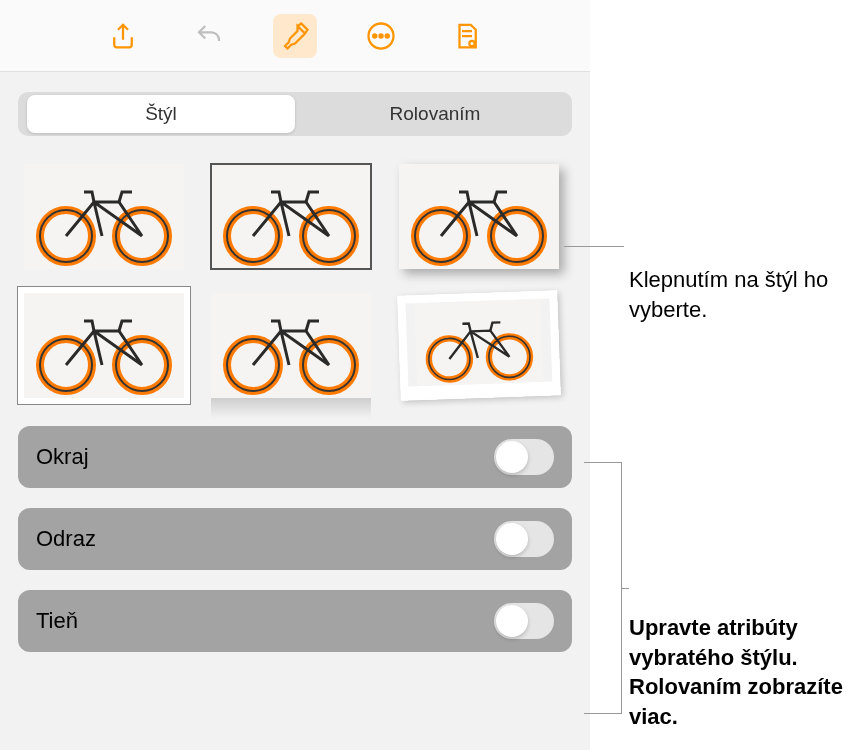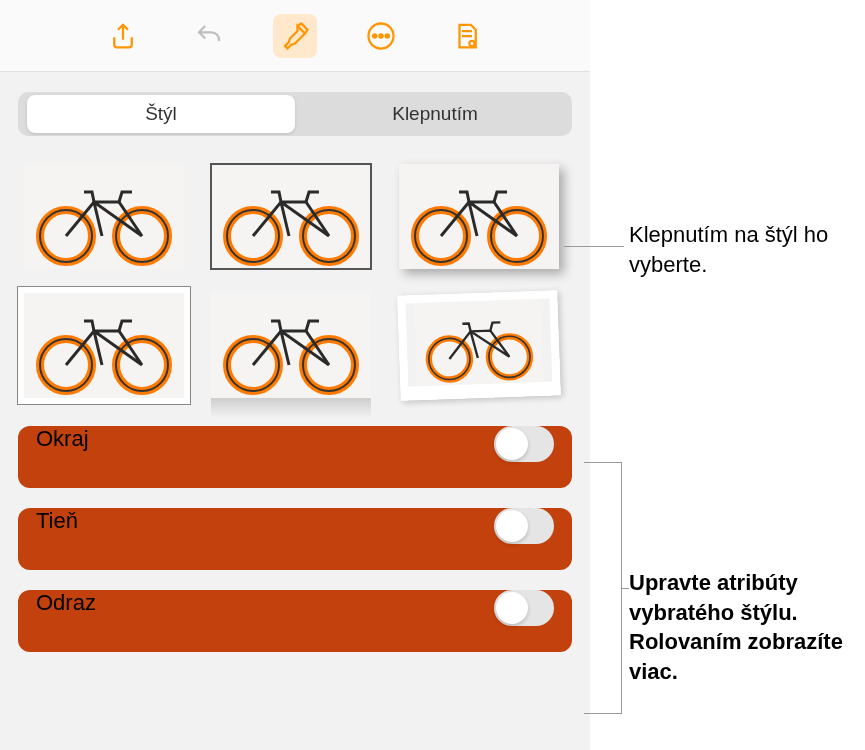--- a/index.html
+++ b/index.html
@@ -112,25 +112,25 @@
       height: 20px;
       background: linear-gradient(to bottom, rgba(0,0,0,0.15), transparent);
     }
     .thumb-polaroid {
       border: 8px solid #fff;
       border-bottom: 14px solid #fff;
       box-shadow: 2px 2px 6px rgba(0,0,0,0.2);
       transform: rotate(-2deg);
     }
     .setting-row {
-      background: #c2410c;
+      background: #a3a3a3;
       border-radius: 12px;
       height: 62px;
       display: flex;
-      align-items: flex-start;
+      align-items: center;
       justify-content: space-between;
       padding: 0 18px;
       margin-bottom: 20px;
     }
     .setting-label {
       font-size: 22px;
       color: #000;
     }
     .ios-switch {
       width: 60px;
@@ -149,20 +149,21 @@
       border-radius: 50%;
       top: 2px;
       left: 2px;
       box-shadow: 0 2px 4px rgba(0,0,0,0.2);
     }
     .callout {
       position: absolute;
       font-size: 22px;
       color: #000;
       line-height: 1.35;
+      margin-top: 45px;
     }
     .callout-1 {
       left: 629px;
       top: 220px;
     }
     .callout-2 {
       left: 629px;
       top: 568px;
       font-weight: bold;
     }
@@ -230,21 +231,21 @@
         <path d="M8 8h8M8 12h8"></path>
         <circle cx="16" cy="18" r="3" fill="#ff9500" stroke="none"></circle>
         <circle cx="16" cy="18" r="1.2" fill="#fff" stroke="none"></circle>
       </svg>
     </div>
   </div>
 
   <div class="format-panel">
     <div class="segmented">
       <div class="segment selected">Štýl</div>
-      <div class="segment">Klepnutím</div>
+      <div class="segment">Rolovaním</div>
     </div>
 
     <div class="style-grid">
       <div class="style-thumb">
         <svg class="bike-svg" viewBox="0 0 160 105">
           <rect width="160" height="105" fill="#f5f4f2"></rect>
           <rect x="0" y="0" width="160" height="105" fill="url(#brick1)"></rect>
           <circle cx="42" cy="72" r="26" fill="none" stroke="#ff7a00" stroke-width="8"></circle>
           <circle cx="42" cy="72" r="26" fill="none" stroke="#333" stroke-width="2"></circle>
           <circle cx="118" cy="72" r="26" fill="none" stroke="#ff7a00" stroke-width="8"></circle>
@@ -314,27 +315,27 @@
           <path d="M70 38 L68 28 L60 28" stroke="#2a2a2a" stroke-width="3" fill="none"></path>
         </svg>
       </div>
     </div>
 
     <div class="setting-row">
       <span class="setting-label">Okraj</span>
       <div class="ios-switch"></div>
     </div>
     <div class="setting-row">
+      <span class="setting-label">Odraz</span>
+      <div class="ios-switch"></div>
+    </div>
+    <div class="setting-row">
       <span class="setting-label">Tieň</span>
       <div class="ios-switch"></div>
     </div>
-    <div class="setting-row">
-      <span class="setting-label">Odraz</span>
-      <div class="ios-switch"></div>
-    </div>
   </div>
 </div>
 
 <div class="callout-line callout-line-1"></div>
 <div class="callout callout-1">Klepnutím na štýl ho vyberte.</div>
 
 <div class="callout-bracket"></div>
 <div class="callout callout-2">Upravte atribúty vybratého štýlu. Rolovaním zobrazíte viac.</div>
 
 </body></html>

